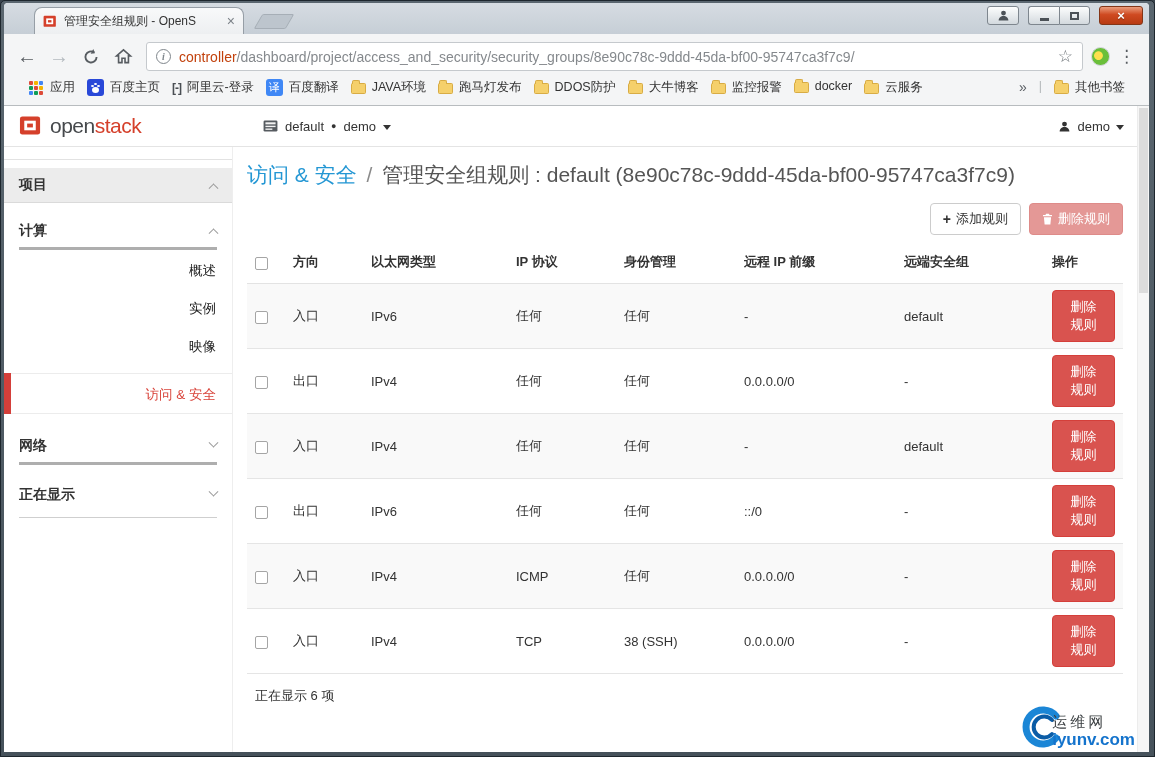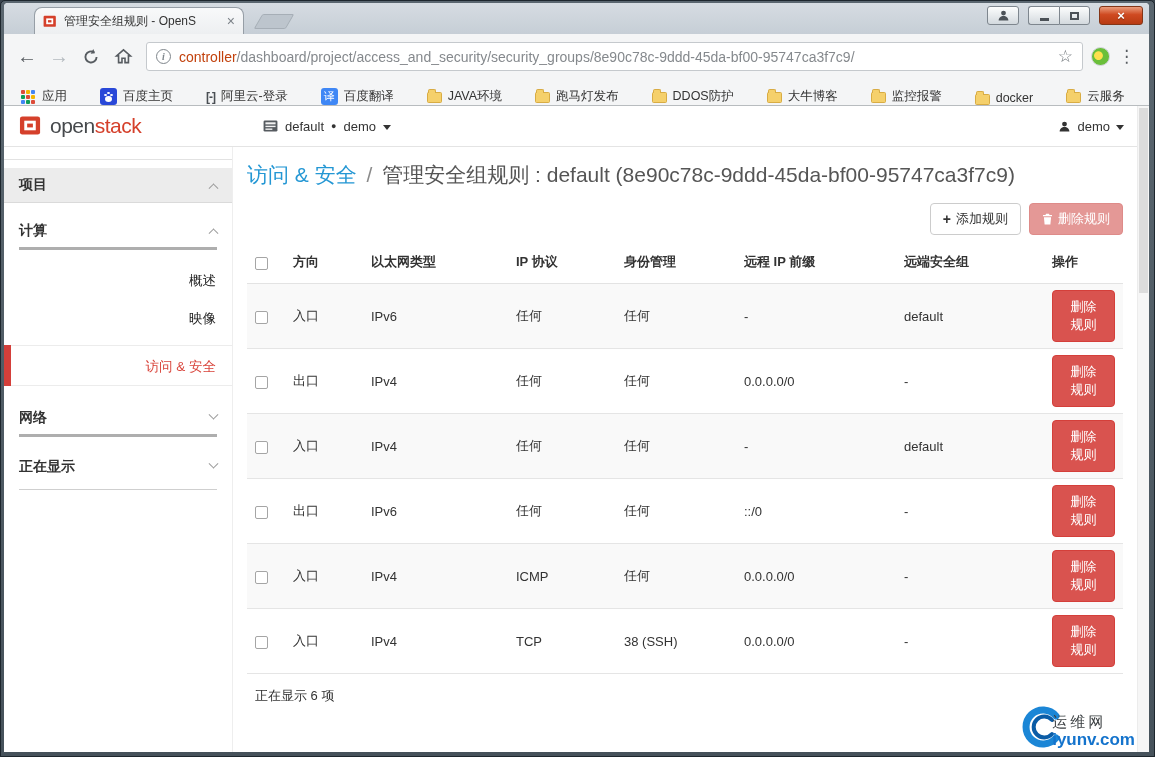--- a/index.html
+++ b/index.html
@@ -36,21 +36,21 @@
   .omnibox { flex:1; height:29px; background:#fff; border:1px solid #c5c9cd; border-radius:3px; display:flex; align-items:center; gap:8px; padding:0 9px; margin:0 6px; font-size:14px; }
   .info-ic { width:15px; height:15px; border:1.5px solid #7f868c; border-radius:50%; color:#7f868c; font-size:10px; font-style:italic; font-weight:bold; display:flex; align-items:center; justify-content:center; flex:none; font-family:"Liberation Serif",serif; }
   .url { flex:1; white-space:nowrap; overflow:hidden; }
   .url .host { color:#c2410c; }
   .url .path { color:#85898d; }
   .star { color:#6f757a; font-size:17px; }
   .ext-ic { width:19px; height:19px; border-radius:50%; background:radial-gradient(circle at 38% 45%, #ffe04d 0 28%, #6abf3a 34% 70%, #3f9a2e 100%); border:1px solid #cdd1d4; }
   .menu-dots { color:#575c61; font-size:17px; padding:0 6px; letter-spacing:0; }
 
   
-  .bookmarks { height:27px; flex:none; background:#f4f5f6; border-bottom:1px solid #b8bcbf; display:flex; align-items:flex-end; padding:0 16px; gap:33px; font-size:12.5px; color:#333; }
+  .bookmarks { height:27px; flex:none; background:#f4f5f6; border-bottom:1px solid #b8bcbf; display:flex; align-items:flex-start; padding:0 24px; gap:12px; font-size:12.5px; color:#333; }
   .bm { display:flex; align-items:center; gap:6px; white-space:nowrap; }
   .ic-folder { width:15px; height:11px; background:#f5d06b; border:1px solid #d8ac44; border-radius:1.5px; position:relative; flex:none; margin-top:2px; }
   .ic-folder::before { content:''; position:absolute; top:-4px; left:0px; width:6px; height:3px; background:#f5d06b; border:1px solid #d8ac44; border-bottom:none; border-radius:2px 2px 0 0; }
   .ic-apps { width:4px; height:4px; background:#dd4b39; border-radius:1px; flex:none; margin:0 11px 10px 1px;
              box-shadow:5px 0 #f4b400,10px 0 #4285f4,0 5px #0f9d58,5px 5px #dd4b39,10px 5px #f4b400,0 10px #4285f4,5px 10px #0f9d58,10px 10px #dd4b39; }
   .ic-baidu { width:17px; height:17px; background:#2948d8; border-radius:3px; position:relative; flex:none; }
   .ic-baidu::after { content:''; position:absolute; left:5px; top:8px; width:7px; height:6px; background:#fff; border-radius:50%;
                      box-shadow:-3px -4px 0 -2px #fff, 0 -6px 0 -2px #fff, 3px -4px 0 -2px #fff; }
   .ic-aliyun { font-weight:bold; color:#4a4f54; font-size:12px; letter-spacing:-1px; }
   .ic-trans { width:17px; height:17px; background:#3f87f5; border-radius:3px; color:#fff; font-size:11px; display:flex; align-items:center; justify-content:center; flex:none; }
@@ -78,21 +78,21 @@
   .sec { display:flex; justify-content:space-between; align-items:center; padding:16px 15px; font-weight:bold; color:#333; }
   .sec-project { height:35px; background:#ececec; border-bottom:1px solid #dadada; margin-top:8px; }
   .sec-compute { height:33px; margin-top:11px; }
   .sec-network { height:33px; margin-top:13px; }
   .sec-identity { height:33px; margin-top:13px; }
   .u-thick { height:3px; background:#aeaeae; margin:0 15px; }
   .u-thin { height:1px; background:#cfcfcf; margin:6px 15px 0; }
   .chv { width:7px; height:7px; border-right:1.5px solid #9a9a9a; border-bottom:1.5px solid #9a9a9a; }
   .chv.up { transform:rotate(-135deg) translate(-2px,-2px); }
   .chv.down { transform:rotate(45deg) translate(-2px,-2px); }
-  .navitems { padding:12px 0 2px; }
+  .navitems { padding:2px 0 2px; }
   .navitem { height:38px; line-height:38px; text-align:right; padding-right:16px; font-size:13.5px; color:#222; }
   .navitem.active { position:relative; margin-top:7px; height:41px; line-height:41px; border-top:1px solid #ececec; border-bottom:1px solid #ececec; color:#d9453c; }
   .navitem.active::before { content:''; position:absolute; left:0; top:-1px; bottom:-1px; width:7px; background:#d43f3a; }
 
   
   .mainarea { flex:1; padding:14px 26px 0 14px; overflow:hidden; position:relative; }
   .pagetitle { font-size:21px; font-weight:normal; line-height:1.3; }
   .pagetitle .bc { color:#2497d4; }
   .pagetitle .sep { color:#8a8a8a; margin:0 4px; }
   .pagetitle .rest { color:#555; }
@@ -278,20 +278,21 @@
           <span>项目</span>
               <span class="chv up"></span>
         </div>
         <div class="sec sec-compute">
           <span>计算</span>
               <span class="chv up"></span>
         </div>
         <div class="u-thick"></div>
         <div class="navitems">
           <div class="navitem"><span>概述</span></div>
+          <div class="navitem"><span>实例</span></div>
           <div class="navitem"><span>映像</span></div>
           <div class="navitem active"><span>访问 &amp; 安全</span></div>
         </div>
         <div class="sec sec-network">
           <span>网络</span>
               <span class="chv down"></span>
         </div>
         <div class="u-thick"></div>
         <div class="sec sec-identity">
           <span>正在显示</span>

